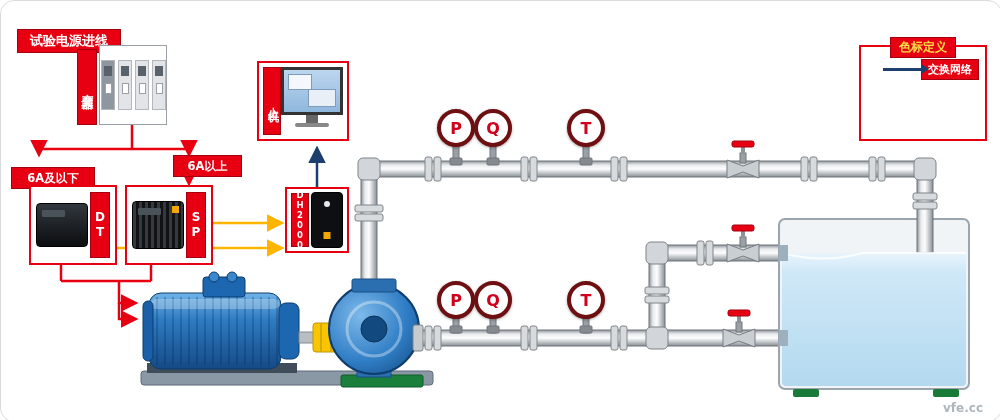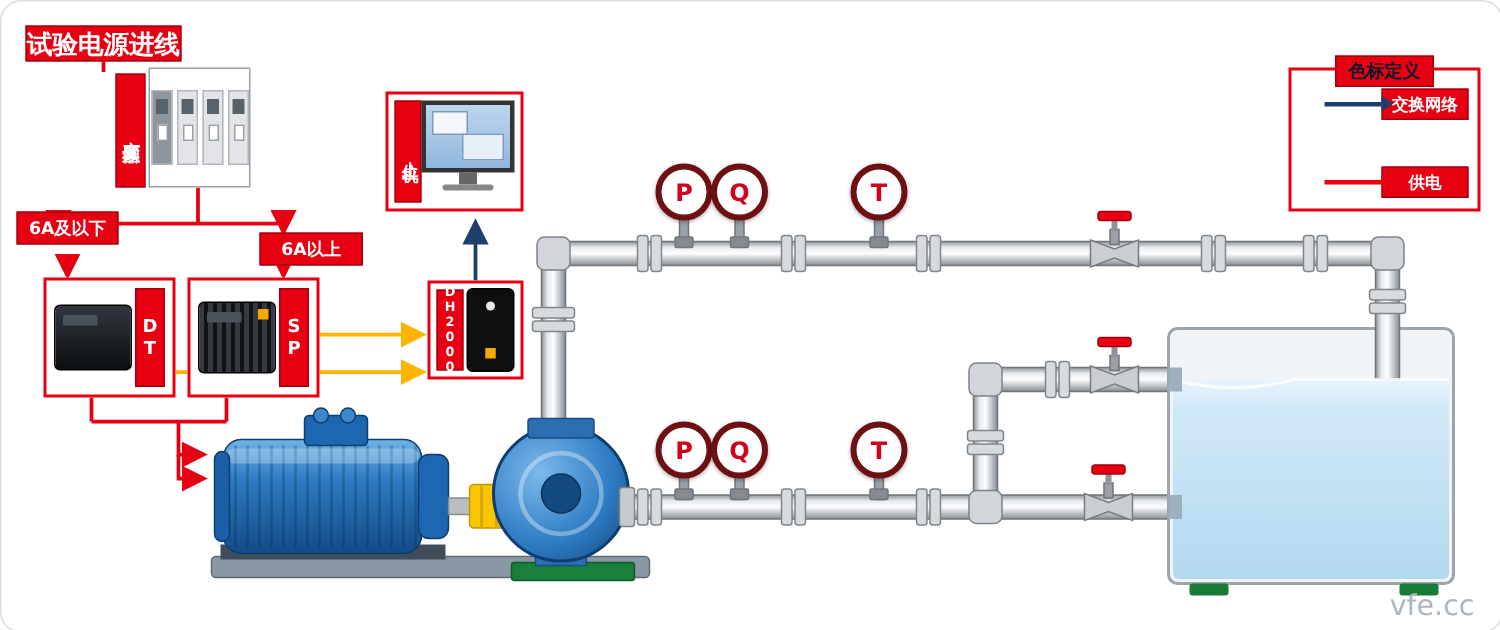--- a/index.html
+++ b/index.html
@@ -15,33 +15,33 @@
   .inst-dh{background:#0d0f11;}
   .inst-dh::after{content:"";position:absolute;left:50%;transform:translateX(-50%);top:8px;width:6px;height:6px;border-radius:50%;background:#e8e8e8;}
   .inst-dh::before{content:"";position:absolute;left:50%;transform:translateX(-50%);bottom:8px;width:7px;height:7px;background:#f5a800;}
   .panel{position:absolute;background:#fff;border:1px solid #9aa0a6;box-sizing:border-box;display:flex;align-items:center;justify-content:center;gap:3px;}
   .brk{width:12px;height:48px;background:#e2e4e7;border:1px solid #b3b7bb;position:relative;}
   .brk::before{content:"";position:absolute;left:2px;right:2px;top:5px;height:10px;background:#59616a;}
   .brk::after{content:"";position:absolute;left:3px;top:22px;width:5px;height:9px;background:#fff;border:1px solid #9aa0a5;}
   .brk.main{background:#8e979f;}
   .gauge{position:absolute;box-sizing:border-box;width:38px;height:38px;border-radius:50%;background:#fff;border:4px solid #6e1012;color:#d0021b;font-weight:bold;font-size:16px;display:flex;align-items:center;justify-content:center;box-shadow:0 1px 3px rgba(0,0,0,.35);}
   .legend{position:absolute;left:858px;top:44px;width:128px;height:96px;border:2px solid #e60012;background:#fff;box-sizing:border-box;}
-  .legend-title{position:absolute;left:50%;top:-10px;transform:translateX(-50%);background:#e60012;color:#0f172a;font-size:12px;font-weight:bold;padding:1px 8px;white-space:nowrap;border:1px solid #a50010;}
+  .legend-title{position:absolute;left:50%;top:-10px;transform:translateX(-50%);background:#e60012;color:#fde047;font-size:12px;font-weight:bold;padding:1px 8px;white-space:nowrap;border:1px solid #a50010;}
   .legend-row{position:absolute;left:22px;right:6px;height:20px;display:flex;align-items:center;justify-content:flex-end;}
   .legend-line{position:relative;width:42px;height:3px;background:currentColor;}
   .legend-line::after{content:"";position:absolute;right:-8px;top:-4px;border-left:8px solid currentColor;border-top:5px solid transparent;border-bottom:5px solid transparent;}
   .legend-label{background:#e60012;color:#fff;font-size:11px;font-weight:bold;padding:2px 5px;min-width:46px;text-align:center;border:1px solid #a50010;}
   .c-net{color:#1c3f6e;} .c-fiber{color:#ffb400;} .c-power{color:#e60012;}
   .monitor{position:relative;width:62px;height:68px;}
   .screen{width:56px;height:42px;margin:0 auto;background:linear-gradient(180deg,#bcd6ee,#8fb7dd);border:3px solid #333;position:relative;}
   .screen::before{content:"";position:absolute;left:4px;top:4px;width:22px;height:14px;background:#f4f8fc;border:1px solid #7d9cbb;}
   .screen::after{content:"";position:absolute;right:4px;bottom:5px;width:26px;height:16px;background:#e8eff6;border:1px solid #7d9cbb;}
   .stand{width:12px;height:8px;background:#666;margin:0 auto;}
   .sbase{width:34px;height:4px;background:#888;margin:0 auto;border-radius:2px;}
-  .watermark{position:absolute;right:18px;bottom:6px;color:#aeb6bd;font-weight:normal;font-size:19px;}
+  .watermark{position:absolute;right:18px;bottom:6px;color:#aeb6bd;font-weight:bold;font-size:12px;}
 </style>
 </head>
 <body>
 
 <div class="stage">
 
   <svg class="abs" style="left:0;top:0" width="1000" height="420" viewBox="0 0 1000 420">
     <defs>
       <linearGradient id="pipeH" x1="0" y1="0" x2="0" y2="1">
         <stop offset="0" stop-color="#8f959a"></stop>
@@ -206,32 +206,32 @@
     <g stroke="#ffb400" stroke-width="2.5" fill="none">
       <path d="M116,247 H124"></path>
       <path d="M212,222 H280" marker-end="url(#arrY)"></path>
       <path d="M212,247 H280" marker-end="url(#arrY)"></path>
     </g>
     <g stroke="#1c3f6e" stroke-width="2.5" fill="none">
       <path d="M316,186 V148" marker-end="url(#arrB)"></path>
     </g>
   </svg>
 
-  <div class="redbox abs" style="left:16px;top:16px;width:104px;height:24px;font-size:17px">试验电源进线</div>
+  <div class="redbox abs" style="left:16px;top:28px;width:104px;height:24px;font-size:13px">试验电源进线</div>
 
   <div class="redbox vtext abs" style="left:76px;top:48px;width:20px;height:76px;font-size:12px">变频器</div>
 
   <div class="panel" style="left:98px;top:44px;width:68px;height:80px">
     <div class="brk main"></div>
     <div class="brk"></div>
     <div class="brk"></div>
     <div class="brk"></div>
   </div>
 
-  <div class="redbox abs" style="left:10px;top:140px;width:68px;height:22px;font-size:11.5px">6A及以下</div>
+  <div class="redbox abs" style="left:10px;top:166px;width:84px;height:22px;font-size:11.5px">6A及以下</div>
 
   <div class="redbox abs" style="left:172px;top:154px;width:69px;height:22px;font-size:11.5px">6A以上</div>
 
   <div class="devbox" style="left:28px;top:184px;width:88px;height:80px">
     <div class="inst" style="width:50px;height:42px"></div>
     <div class="redbox vtext" style="width:20px;height:66px;font-size:12px;letter-spacing:1px">DT</div>
   </div>
 
   <div class="devbox" style="left:124px;top:184px;width:88px;height:80px">
     <div class="inst inst-sp" style="width:50px;height:46px"></div>
@@ -251,24 +251,20 @@
       <div class="sbase"></div>
     </div>
   </div>
 
   <div class="legend">
     <div class="legend-title">色标定义</div>
     <div class="legend-row" style="top:12px">
       <span class="legend-line c-net"></span>
       <span class="legend-label">交换网络</span>
     </div>
-    <div class="legend-row" style="top:64px">
-      <span class="legend-line c-power"></span>
-      <span class="legend-label">供电</span>
-    </div>
   </div>
 
   <div class="gauge" style="left:436px;top:108px">P</div>
   <div class="gauge" style="left:473px;top:108px">Q</div>
   <div class="gauge" style="left:566px;top:108px">T</div>
   <div class="gauge" style="left:436px;top:280px">P</div>
   <div class="gauge" style="left:473px;top:280px">Q</div>
   <div class="gauge" style="left:566px;top:280px">T</div>
 
   <div class="watermark">vfe.cc</div>

